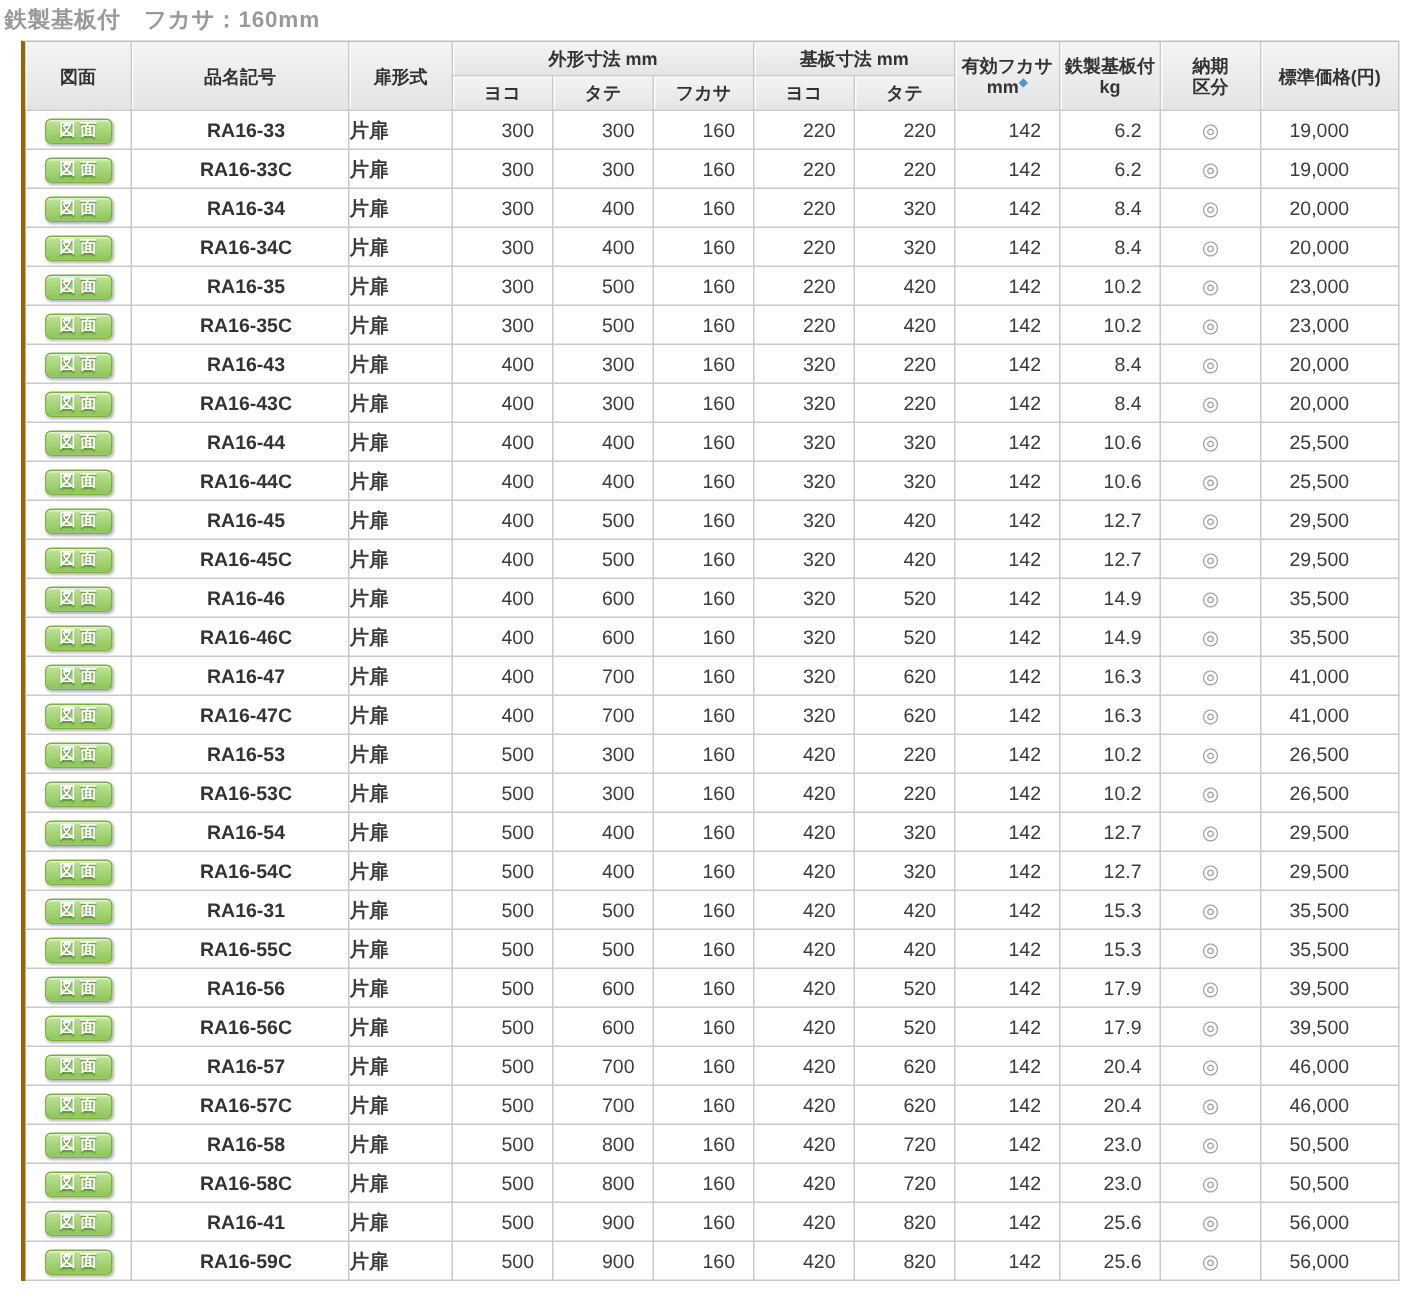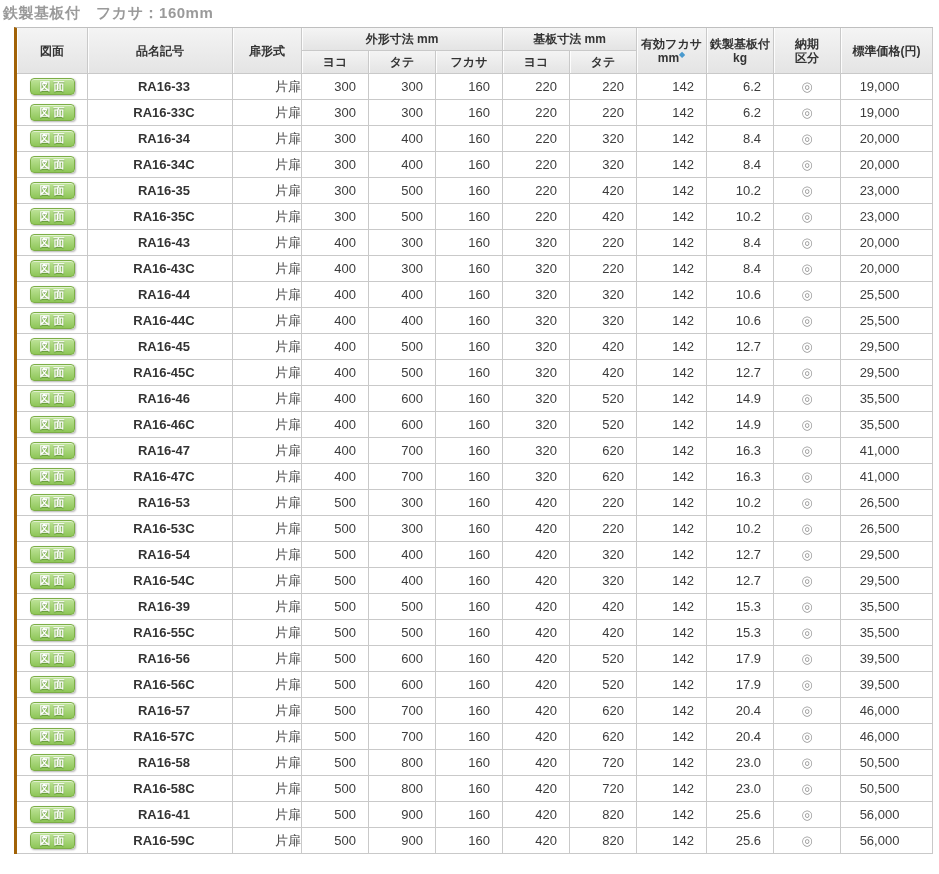--- a/index.html
+++ b/index.html
@@ -48,21 +48,21 @@
     box-shadow: inset 1px 0 0 rgba(255,255,255,0.85);
   }
   .catalog tbody td {
     height: 26px;
     font-size: 13px;
     padding: 0;
     vertical-align: middle;
   }
   .col-zumen-cell { text-align: center; }
   .col-code-cell  { font-weight: bold; font-size: 13.5px; color: #333; padding-left: 8px !important; text-align: center; }
-  .col-door-cell  { text-align: right; }
+  .col-door-cell  { text-align: left; font-weight: bold; }
   .col-num-cell   { text-align: right; padding-right: 12px !important; }
   .col-noki-cell  { text-align: center; color: #999; font-size: 15px; }
   .col-price-cell { text-align: center; padding-right: 14px !important; }
   .diamond-mark {
     color: #4a9ace;
     font-size: 8px;
     vertical-align: super;
     line-height: 0;
   }
   .zumen-btn {
@@ -400,21 +400,21 @@
           <td class="col-num-cell">160</td>
           <td class="col-num-cell">420</td>
           <td class="col-num-cell">320</td>
           <td class="col-num-cell">142</td>
           <td class="col-num-cell">12.7</td>
           <td class="col-noki-cell">◎</td>
           <td class="col-price-cell">29,500</td>
         </tr>
         <tr>
           <td class="col-zumen-cell"><button class="zumen-btn">図面</button></td>
-          <td class="col-code-cell">RA16-39</td>
+          <td class="col-code-cell">RA16-31</td>
           <td class="col-door-cell">片扉</td>
           <td class="col-num-cell">500</td>
           <td class="col-num-cell">500</td>
           <td class="col-num-cell">160</td>
           <td class="col-num-cell">420</td>
           <td class="col-num-cell">420</td>
           <td class="col-num-cell">142</td>
           <td class="col-num-cell">15.3</td>
           <td class="col-noki-cell">◎</td>
           <td class="col-price-cell">35,500</td>

